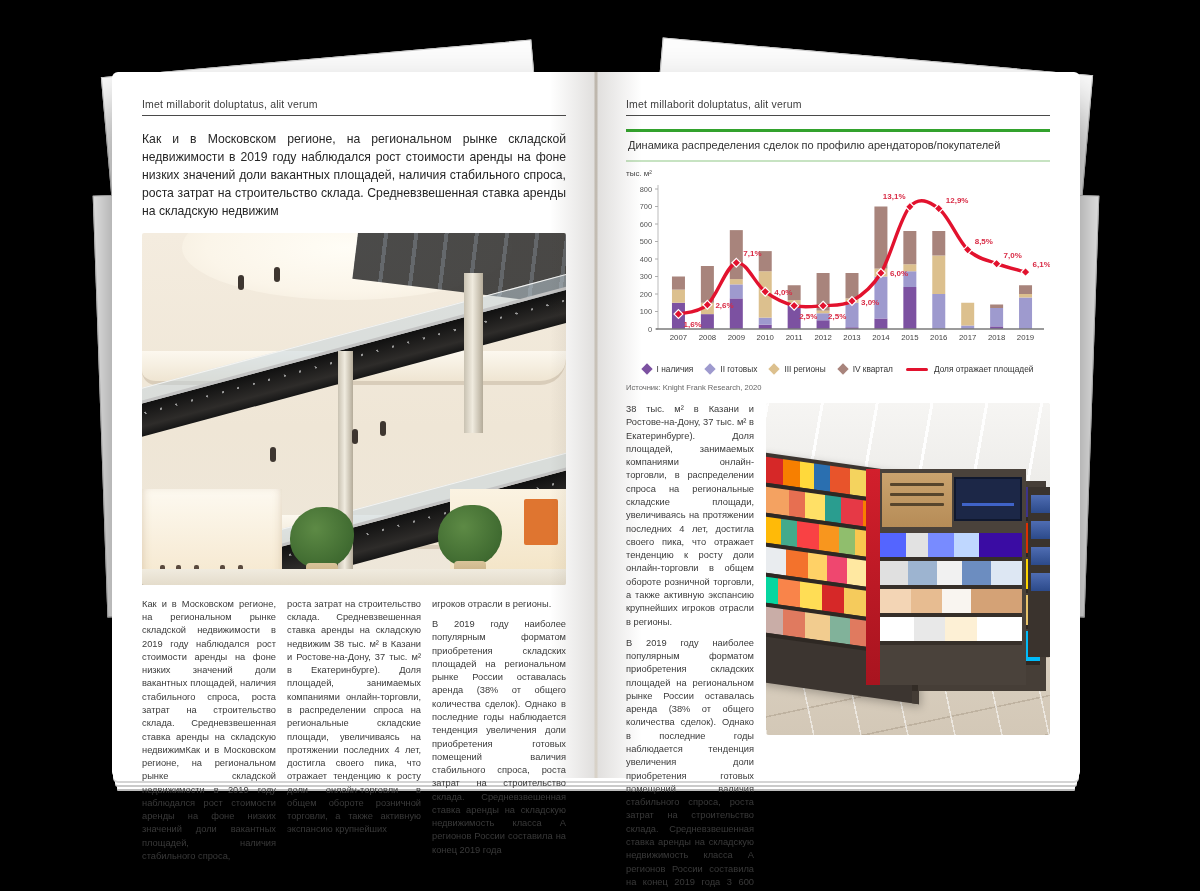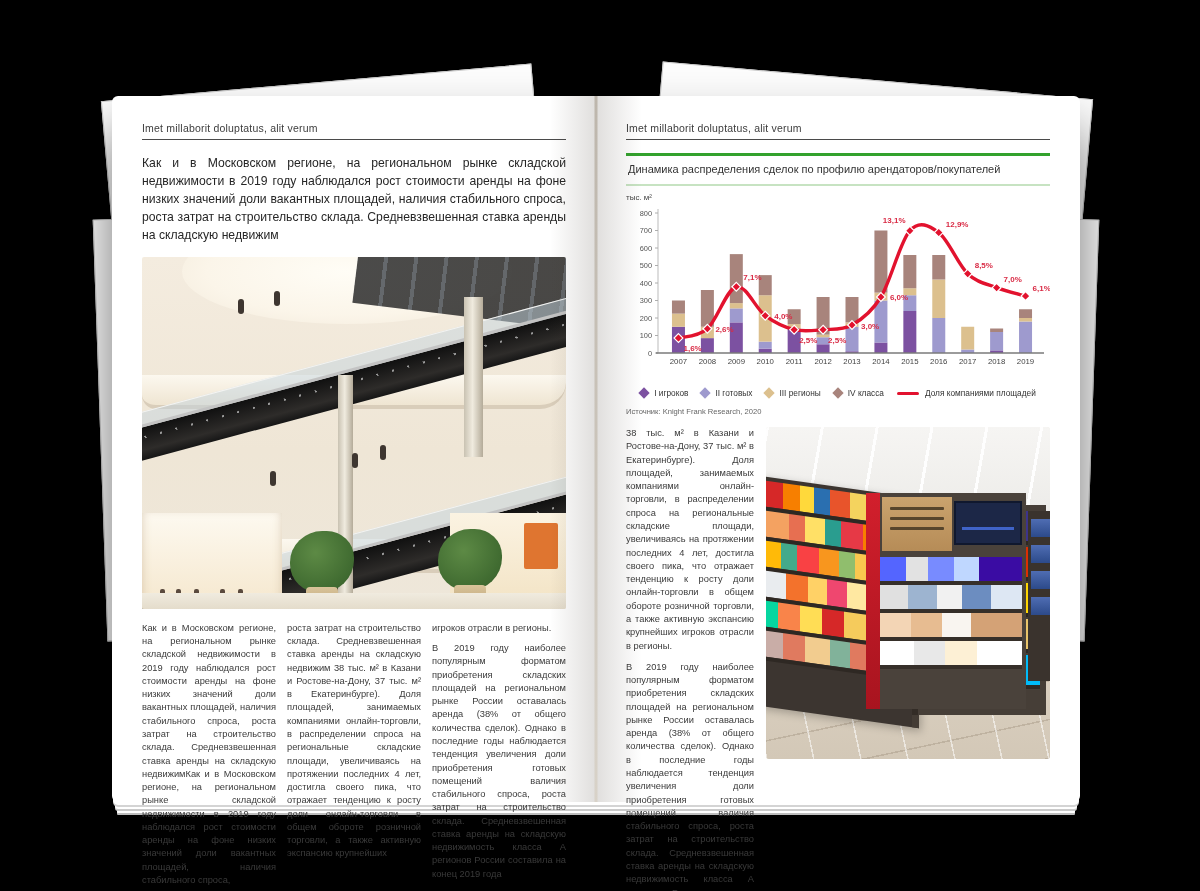--- a/index.html
+++ b/index.html
@@ -1,21 +1,21 @@
 <!DOCTYPE html>
 <html><head>
 <meta charset="utf-8">
 <style>
   html,body{margin:0;padding:0;}
   body{
     width:1200px;height:891px;background:#000;position:relative;overflow:hidden;
     font-family:"Liberation Sans", sans-serif;
   }
   
-  .book{position:absolute;left:112px;top:96px;width:968px;height:706px;}
+  .book{position:absolute;left:112px;top:72px;width:968px;height:706px;}
   .back-sheet{position:absolute;background:#fdfdfd;border:1px solid #c9c9c9;z-index:0;}
   .bs1{left:-4px;top:-14px;width:430px;height:180px;transform:rotate(-5deg);}
   .bs2{right:-6px;top:-16px;width:430px;height:180px;transform:rotate(5deg);}
   .bs3{right:-12px;top:120px;width:200px;height:420px;transform:rotate(2deg);}
   .bs4{left:-12px;top:120px;width:200px;height:420px;transform:rotate(-2deg);}
   .pages{
     position:relative;z-index:2;display:flex;width:100%;height:100%;background:#fff;border-radius:6px;
     box-shadow:
       0 4px 0 -1px #fff, 0 6px 0 -1px #d4d4d4,
       0 10px 0 -3px #fff, 0 12px 0 -3px #cacaca,
@@ -307,37 +307,37 @@
           <path d="M339.6923076923077,66.26666666666667 L344.09230769230766,70.66666666666667 L339.6923076923077,75.06666666666668 L335.2923076923077,70.66666666666667 Z" fill="#e2122e" stroke="#fff" stroke-width="1.2"></path>
           <text x="346.6923076923077" y="64.66666666666667" font-size="8" font-weight="bold" fill="#d92b45" font-family="Liberation Sans, sans-serif">8,5%</text>
           <path d="M368.6153846153846,80.26666666666667 L373.01538461538456,84.66666666666667 L368.6153846153846,89.06666666666668 L364.2153846153846,84.66666666666667 Z" fill="#e2122e" stroke="#fff" stroke-width="1.2"></path>
           <text x="375.6153846153846" y="78.66666666666667" font-size="8" font-weight="bold" fill="#d92b45" font-family="Liberation Sans, sans-serif">7,0%</text>
           <path d="M397.53846153846155,88.66666666666666 L401.9384615384615,93.06666666666666 L397.53846153846155,97.46666666666667 L393.13846153846157,93.06666666666666 Z" fill="#e2122e" stroke="#fff" stroke-width="1.2"></path>
           <text x="404.53846153846155" y="88.06666666666666" font-size="8" font-weight="bold" fill="#d92b45" font-family="Liberation Sans, sans-serif">6,1%</text>
         </svg>
       <div class="chart-legend" id="chart-legend">
           <span class="legend-item">
             <span class="diamond" style="background: rgb(124, 81, 161);"></span>
-            <span>I игроков</span>
+            <span>I наличия</span>
           </span>
           <span class="legend-item">
             <span class="diamond" style="background: rgb(158, 154, 206);"></span>
             <span>II готовых</span>
           </span>
           <span class="legend-item">
             <span class="diamond" style="background: rgb(220, 192, 142);"></span>
             <span>III регионы</span>
           </span>
           <span class="legend-item">
             <span class="diamond" style="background: rgb(168, 132, 124);"></span>
-            <span>IV класса</span>
+            <span>IV квартал</span>
           </span>
           <span class="legend-item">
             <span class="line-swatch" style="background: rgb(226, 18, 46);"></span>
-            <span>Доля компаниями площадей</span>
+            <span>Доля отражает площадей</span>
           </span>
         </div>
 
       <div class="source">Источник: Knight Frank Research, 2020</div>
 
       <div class="content-row">
         <div class="rcol">
           <p>38 тыс. м² в Казани и Ростове-на-Дону, 37 тыс. м² в Екатеринбурге). Доля площадей, занимаемых компаниями онлайн-торговли, в распределении спроса на региональные складские площади, увеличиваясь на протяжении последних 4 лет, достигла своего пика, что отражает тенденцию к росту доли онлайн-торговли в общем обороте розничной торговли, а также активную экспансию крупнейших игроков отрасли в регионы.</p>
           <p>В 2019 году наиболее популярным форматом приобретения складских площадей на региональном рынке России оставалась аренда (38% от общего количества сделок). Однако в последние годы наблюдается тенденция увеличения доли приобретения готовых помещений валичия стабильного спроса, роста затрат на строительство склада. Средневзвешенная ставка аренды на складскую недвижимость класса А регионов России составила на конец 2019 года 3 600 руб./м²/год без НДС и OPEX, что на 2,8% больше, чем в конце 2018 года. Регионом с наиболее дорогими складскими площадями в России остаётся Владивосток.</p>
         </div>

